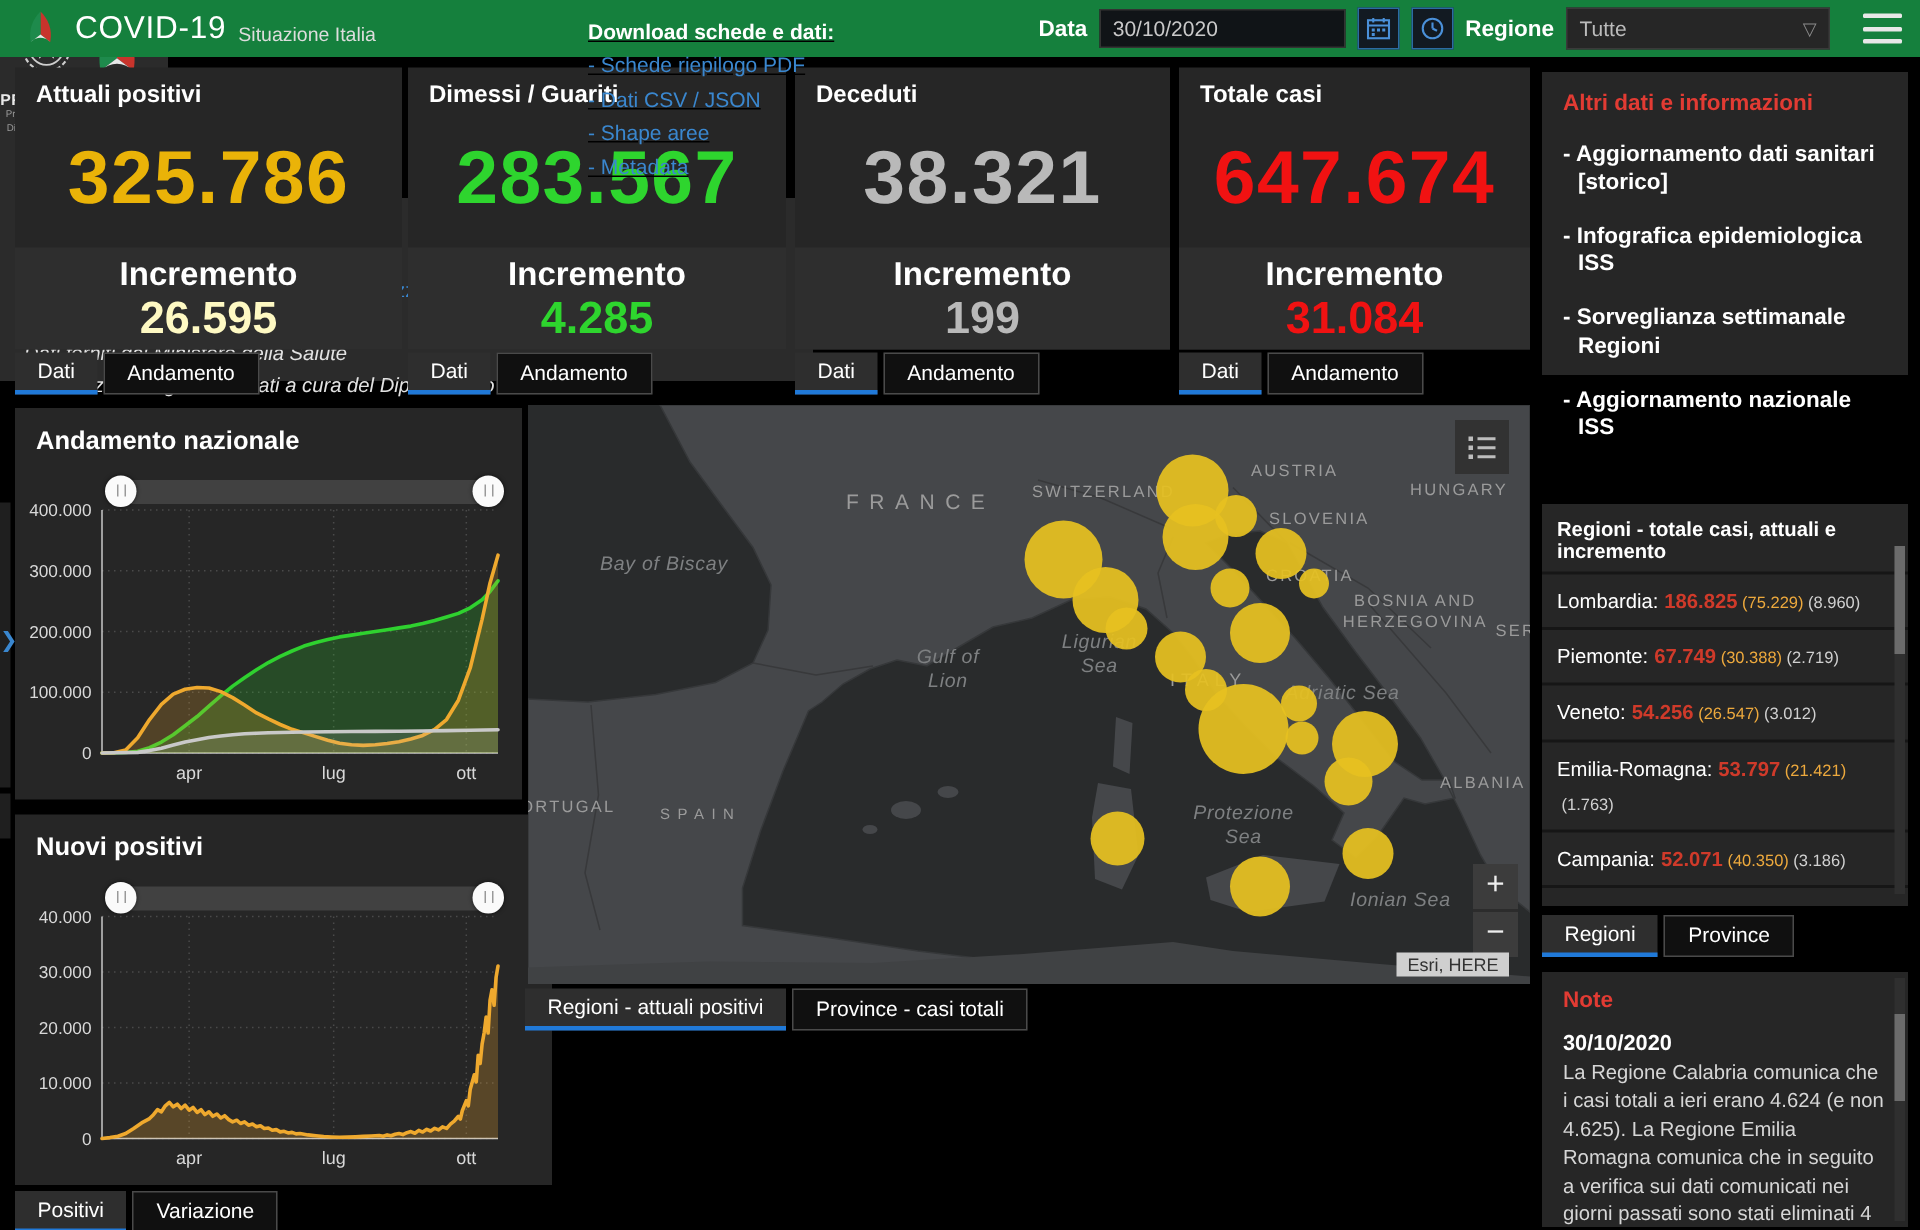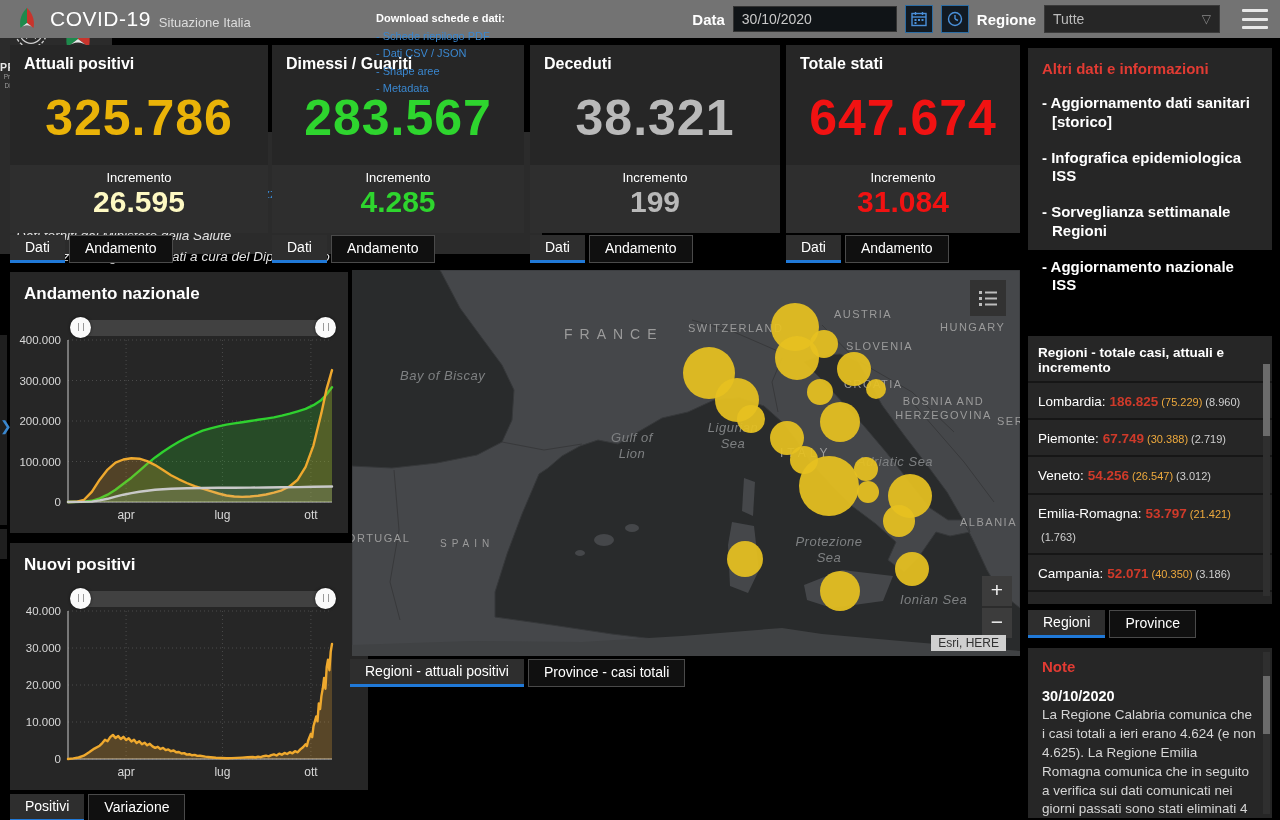--- a/index.html
+++ b/index.html
@@ -1,35 +1,35 @@
 <!DOCTYPE html>
 <html><head>
 <meta charset="utf-8">
 <style>
   html,body{width:1280px;height:820px;margin:0;overflow:hidden;background:#000;
     font-family:"Liberation Sans","DejaVu Sans",sans-serif;-webkit-font-smoothing:antialiased;}
   
-  #topbar{position:absolute;left:0;top:0;width:1280px;height:38px;background:#737373;display:flex;align-items:center;}
+  #topbar{position:absolute;left:0;top:0;width:1280px;height:38px;background:#15803d;display:flex;align-items:center;}
   #topbar .title{color:#fff;font-size:21px;margin-left:10px;letter-spacing:.5px;}
   #topbar .subtitle{color:#ddd;font-size:13px;margin-left:8px;margin-top:6px;}
   #topbar .right{position:absolute;right:12px;top:0;height:38px;display:flex;align-items:center;gap:8px;}
   .tb-label{color:#fff;font-weight:bold;font-size:15px;}
   #date-input{width:146px;height:24px;background:#101417;border:1px solid #333;color:#c9c9c9;font-size:14px;padding:0 8px;font-family:inherit;}
   .tb-iconbtn{width:26px;height:26px;background:#121a22;border:1px solid #2b6ca3;display:flex;align-items:center;justify-content:center;cursor:pointer;}
   #region-select{position:relative;width:158px;height:26px;background:#262626;border:1px solid #3a3a3a;color:#bbb;font-size:14px;line-height:26px;padding:0 8px;cursor:pointer;}
   #region-select .chev{position:absolute;right:8px;top:0;color:#8a8a8a;font-size:12px;}
   #hamburger{width:26px;height:20px;margin-left:14px;display:flex;flex-direction:column;justify-content:space-between;cursor:pointer;}
   #hamburger span{display:block;height:3px;background:#e8e8e8;border-radius:1px;}
   
   .card{position:absolute;top:45px;}
   .card-main{position:relative;height:188px;background:#262626;}
   .card-title{font-size:16px;font-weight:bold;color:#fff;padding:10px 14px 0;}
   .card-value{font-size:50px;font-weight:bold;text-align:center;margin-top:16px;letter-spacing:1px;}
   .card-inc{position:absolute;left:0;right:0;top:120px;height:68px;background:#2e2e2e;text-align:center;}
-  .inc-label{font-size:13px;color:#fff;margin-top:5px;}
+  .inc-label{font-size:22px;color:#fff;margin-top:5px;font-weight:bold;}
   .inc-value{font-size:30px;font-weight:bold;line-height:1.1;}
   .tabs{display:flex;gap:4px;margin-top:2px;}
   .tab{padding:4px 15px;font-size:14px;color:#fff;background:#101010;border:1px solid #4a4a4a;cursor:pointer;}
   .tab.active{background:#2e2e2e;border:none;border-bottom:3px solid #2079d8;padding-bottom:5px;}
   
   .panel{position:absolute;background:#262626;}
   .panel-title{font-size:17px;font-weight:bold;color:#fff;padding:12px 14px 0;}
   .red-title{color:#e23b33;font-weight:bold;font-size:15px;}
   
   #info-panel{left:1028px;top:48px;width:244px;height:202px;padding:0;}
@@ -78,21 +78,21 @@
   
   #logo-panel{left:358px;top:695px;width:112px;height:122px;background:#2b2b2b;text-align:center;}
   #logo-panel .logos{display:flex;justify-content:center;align-items:center;gap:6px;margin-top:10px;}
   .org-name{color:#e8e8e8;font-weight:bold;font-size:10.5px;letter-spacing:.4px;margin-top:7px;}
   .org-sub{color:#9a9a9a;font-size:6.5px;line-height:1.35;}
   #license-panel{left:478px;top:695px;width:542px;height:122px;background:#2b2b2b;}
   #license-panel .inner{padding:10px 16px;font-size:13.5px;line-height:1.55;color:#fff;width:330px;}
   .lic-b{font-weight:bold;color:#fff;}
   .lic-link{color:#3a87cf;cursor:pointer;}
   .lic-it{font-style:italic;color:#e2e2e2;}
-  #downloads{position:absolute;left:376px;top:10px;width:168px;font-size:11px;line-height:1.6;}
+  #downloads{position:absolute;left:392px;top:10px;width:168px;font-size:14px;line-height:1.6;text-decoration:underline;}
   .dl-link{color:#3a87cf;cursor:pointer;}
   
   .edge-strip{position:absolute;left:0;background:#1f1f1f;width:7px;}
   #edge-chevron{position:absolute;left:0;top:418px;color:#3a87cf;font-size:14px;cursor:pointer;z-index:6;}
 </style>
 </head>
 <body>
 
 <div id="topbar">
   <svg width="26" height="26" style="margin-left:14px" viewBox="0 0 32 32">
@@ -174,21 +174,21 @@
       <div class="inc-value" style="color: rgb(185, 185, 185);">199</div>
     </div>
   </div>
   <div class="tabs">
     <div class="tab active">Dati</div>
     <div class="tab">Andamento</div>
   </div>
 </div>
 <div class="card" style="left:786px;width:234px">
   <div class="card-main">
-    <div class="card-title">Totale stati</div>
+    <div class="card-title">Totale casi</div>
     <div class="card-value" style="color: rgb(241, 18, 18);">647.674</div>
     <div class="card-inc">
       <div class="inc-label">Incremento</div>
       <div class="inc-value" style="color: rgb(241, 18, 18);">31.084</div>
     </div>
   </div>
   <div class="tabs">
     <div class="tab active">Dati</div>
     <div class="tab">Andamento</div>
   </div>

